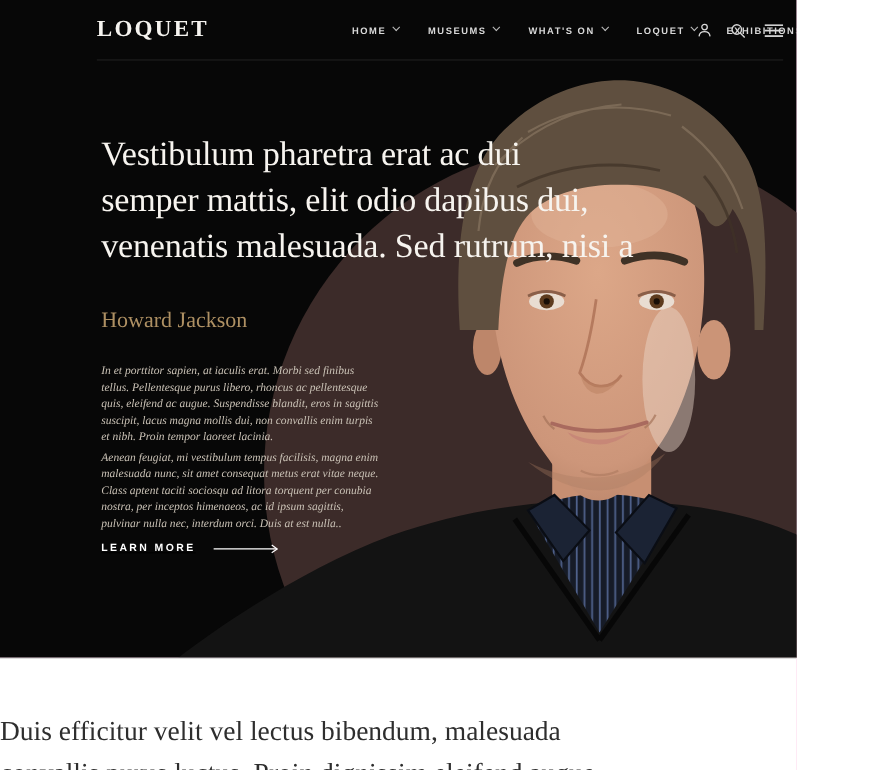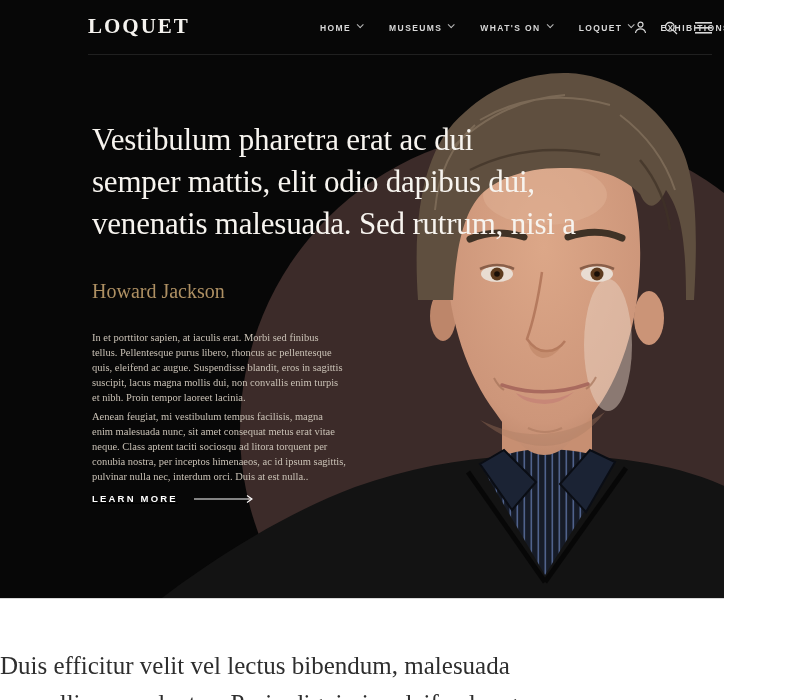--- a/index.html
+++ b/index.html
@@ -97,20 +97,21 @@
     z-index: 10;
     font-family: "Liberation Serif", serif;
     font-size: 20px;
     color: #ae9063;
   }
   .hero-para {
     position: absolute; left: 92px;
     z-index: 10;
     width: 254px;
     font-family: "Liberation Serif", serif;
+    font-style: italic;
     font-size: 10.5px;
     line-height: 15px;
     color: #c9c1b5;
   }
   .p1 { top: 330px; }
   .p2 { top: 409px; }
   .learn-more {
     position: absolute; left: 92px; top: 493px;
     z-index: 10;
     display: flex; align-items: flex-end; gap: 16px;

